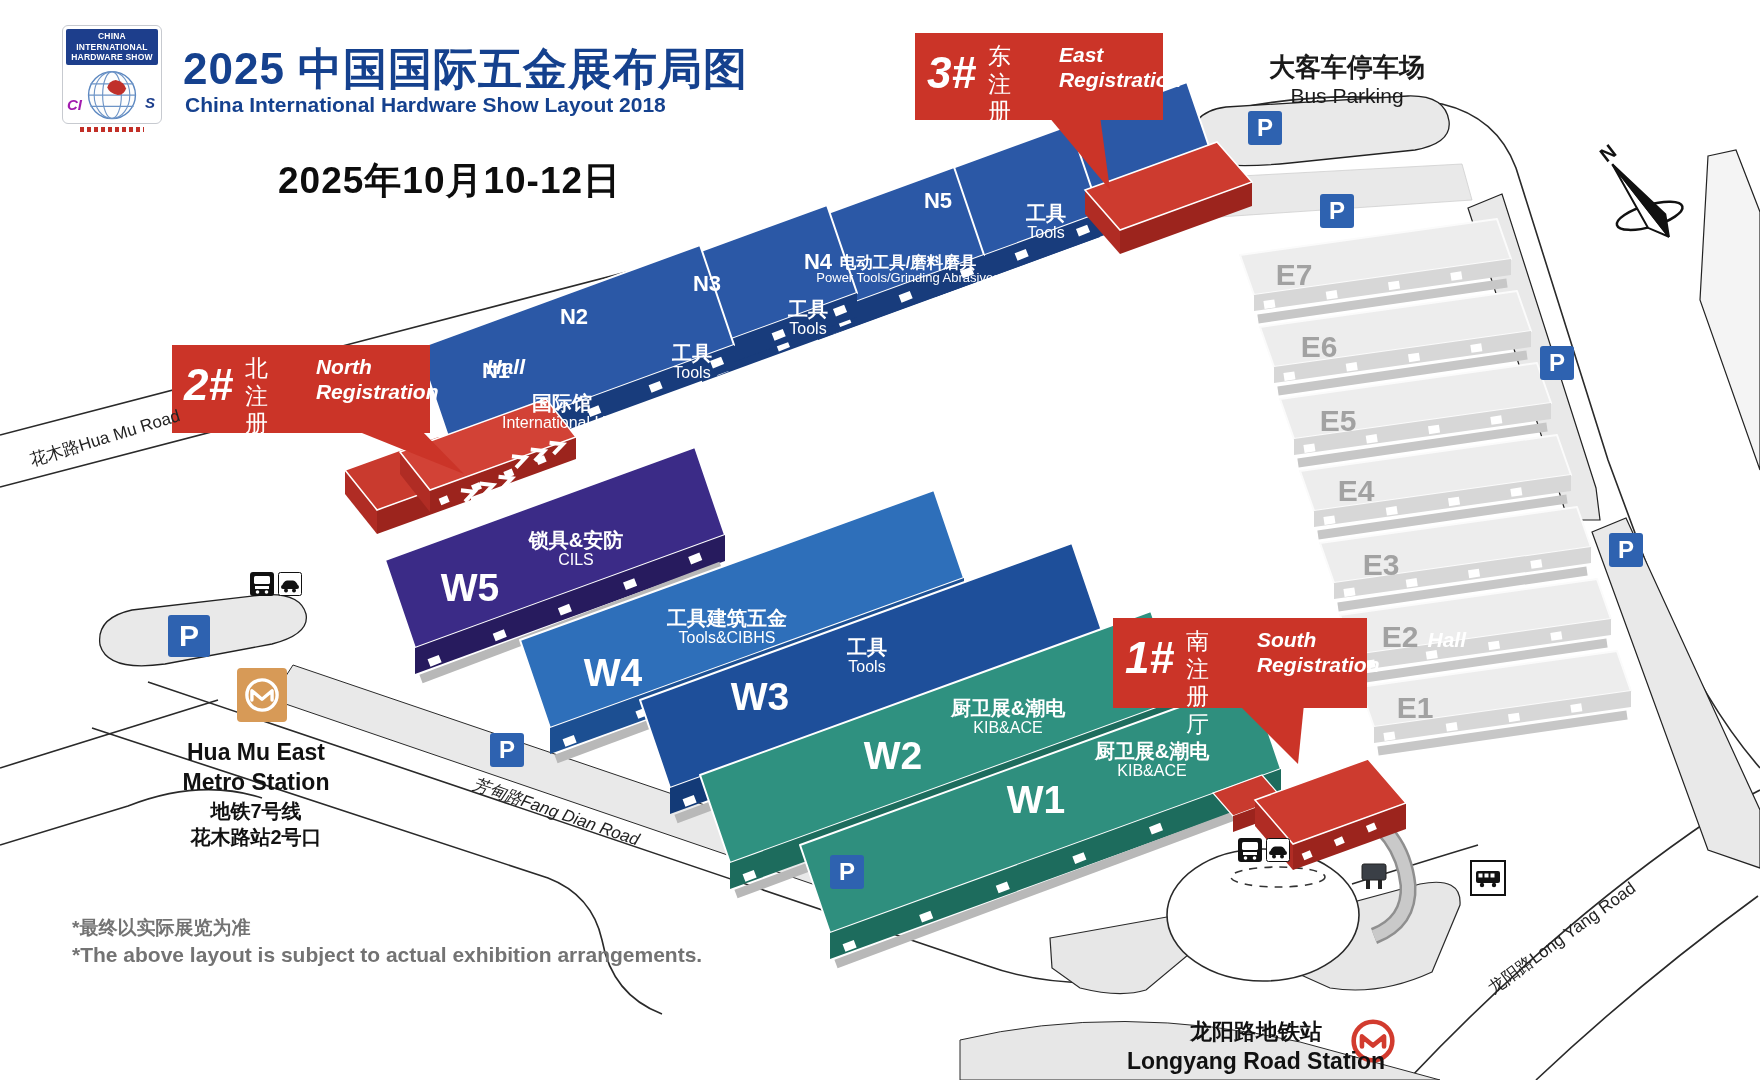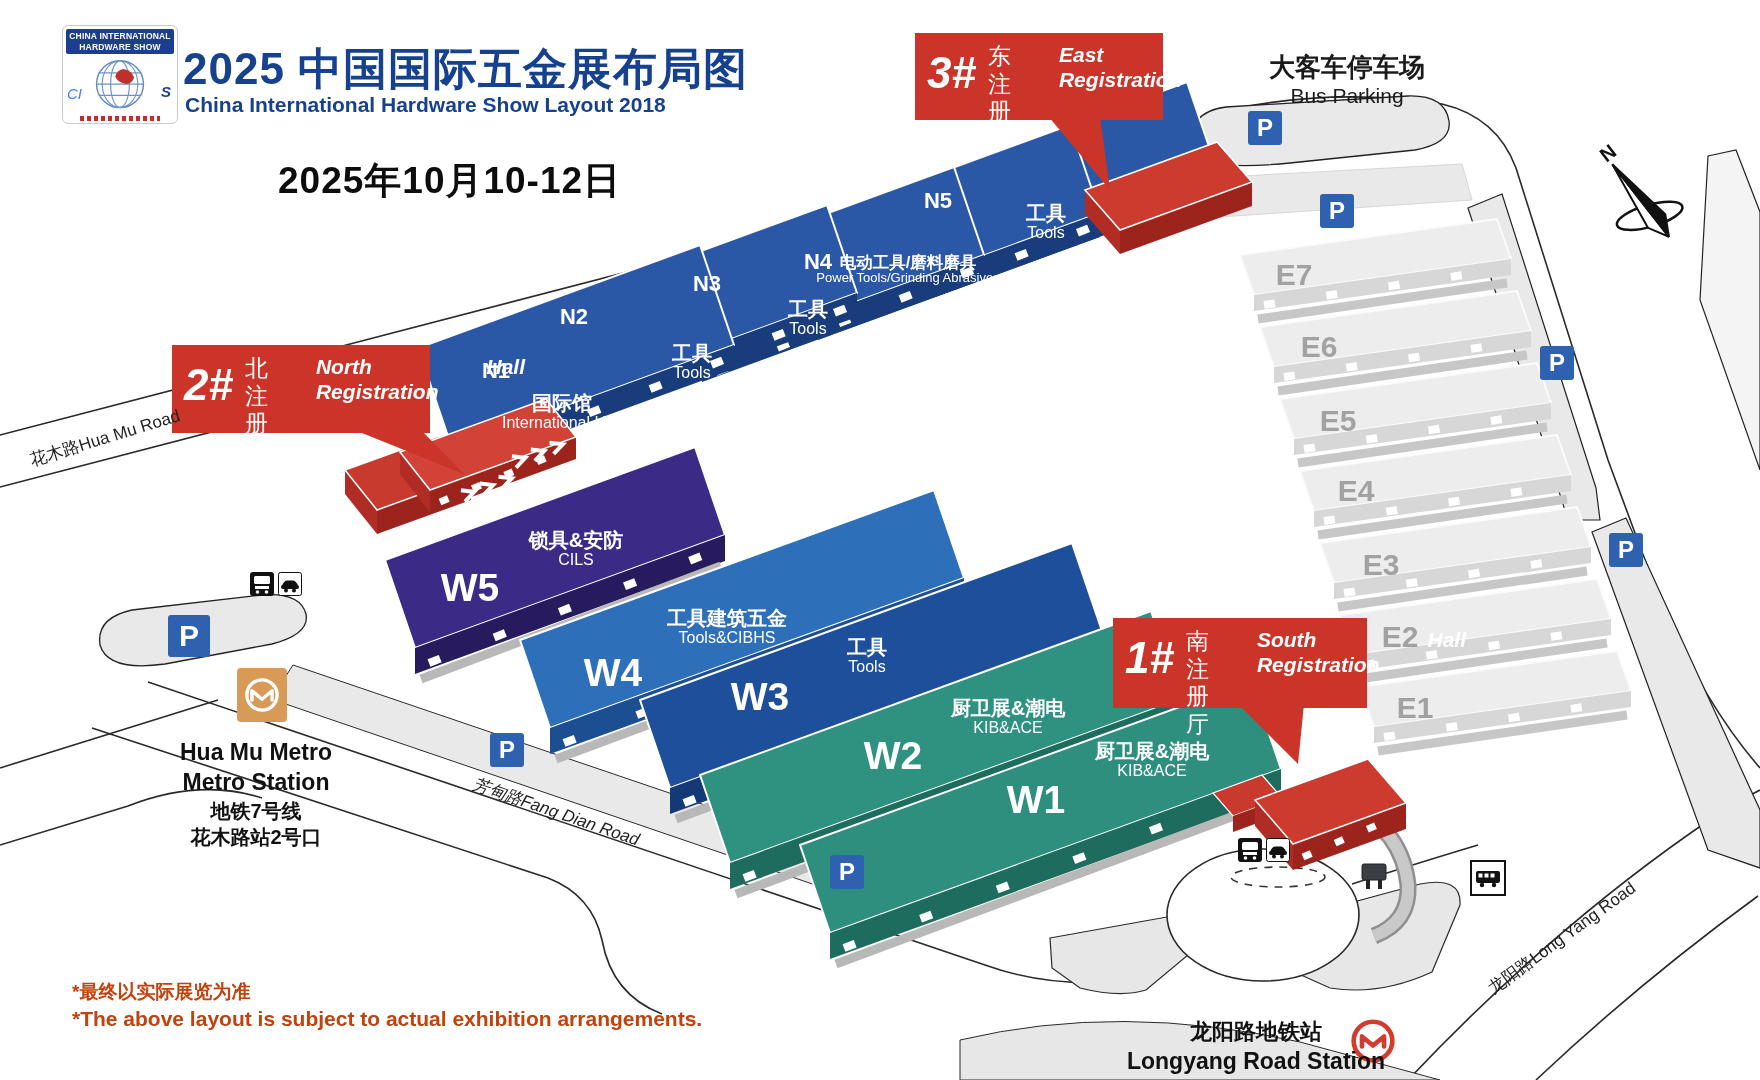--- a/index.html
+++ b/index.html
@@ -3,26 +3,26 @@
 <meta charset="utf-8">
 <style>
   html,body{margin:0;padding:0;background:#fff;}
   #canvas{position:relative;width:1760px;height:1080px;background:#fff;overflow:hidden;
           font-family:"Liberation Sans","DejaVu Sans",sans-serif;}
   .abs{position:absolute;}
   .ctr{transform:translate(-50%,-50%);}
   svg.base{position:absolute;left:0;top:0;}
 
   
-  .logo-card{left:62px;top:25px;width:116px;height:99px;background:#fff;border:1px solid #c7cad0;
+  .logo-card{left:62px;top:25px;width:100px;height:99px;background:#fff;border:1px solid #c7cad0;
              border-radius:6px;box-sizing:border-box;padding:3px;}
   .logo-head{background:#1d3e8c;border-radius:2px;color:#fff;font-weight:700;font-size:8.5px;
              text-align:center;line-height:1.25;padding:2px 0;letter-spacing:.2px;}
   .logo-globe{position:relative;height:62px;display:flex;align-items:center;justify-content:center;}
-  .logo-ci{position:absolute;left:1px;bottom:14px;color:#3b82f6;font-weight:400;font-size:15px;font-style:italic;}
+  .logo-ci{position:absolute;left:1px;bottom:14px;color:#a21caf;font-weight:700;font-size:15px;font-style:italic;}
   .logo-s{position:absolute;right:3px;bottom:16px;color:#1d3e8c;font-weight:800;font-size:15px;font-style:italic;}
   .logo-tagline{height:5px;margin:0 14px;background:repeating-linear-gradient(90deg,#c22f27 0 4px,transparent 4px 7px);}
   .page-title{left:183px;top:40px;color:#15418e;font-size:44px;font-weight:800;letter-spacing:1px;white-space:nowrap;}
   .page-subtitle{left:185px;top:93px;color:#15418e;font-size:21px;font-weight:700;white-space:nowrap;}
   .page-date{left:278px;top:156px;color:#0d0d0d;font-size:37px;font-weight:700;letter-spacing:1px;white-space:nowrap;}
 
   
   .hc{color:#fff;font-weight:700;white-space:nowrap;}
   .hc-n{font-size:22px;}
   .hc-w{font-size:39px;}
@@ -50,21 +50,21 @@
   .busstop{width:36px;height:36px;background:#fff;border:2px solid #111;box-sizing:border-box;}
 
   
   .t-busparking{text-align:center;color:#1a1a1a;line-height:1.2;}
   .t-busparking .zh{font-size:26px;font-weight:700;}
   .t-busparking .en{font-size:21px;}
   .t-station{text-align:center;color:#111;font-weight:700;line-height:1.3;}
   .t-station .en{font-size:23px;}
   .t-station .zh{font-size:20px;}
   .road-label{color:#222;font-size:17px;white-space:nowrap;font-style:italic;}
-  .foot{left:72px;top:980px;color:#c2410c;line-height:1.3;}
+  .foot{left:72px;top:916px;color:#737373;line-height:1.3;}
   .foot .zh{font-size:19px;font-weight:700;}
   .foot .en{font-size:21px;font-weight:700;}
   .compass-n{color:#111;font-size:20px;font-weight:700;}
 </style>
 </head>
 <body>
 
 <div id="canvas">
 
 <svg class="base" width="1760" height="1080" viewBox="0 0 1760 1080">
@@ -442,21 +442,21 @@
         <path d="M13,31 V20 L25,30 L37,20 V31" fill="none" stroke="#d23b2e" stroke-width="5" stroke-linecap="round" stroke-linejoin="round"></path>
       </svg>
 </div>
 
 <div class="abs t-busparking" style="left:1347px;top:52px;transform:translateX(-50%);">
   <div class="zh">大客车停车场</div>
   <div class="en">Bus Parking</div>
 </div>
 
 <div class="abs t-station" style="left:256px;top:738px;transform:translateX(-50%);">
-  <div class="en">Hua Mu Metro</div>
+  <div class="en">Hua Mu East</div>
   <div class="en">Metro Station</div>
   <div class="zh">地铁7号线</div>
   <div class="zh">花木路站2号口</div>
 </div>
 
 <div class="abs t-station" style="left:1256px;top:1018px;transform:translateX(-50%);">
   <div class="en" style="font-size:22px">龙阳路地铁站</div>
   <div class="en">Longyang  Road Station</div>
 </div>
 

